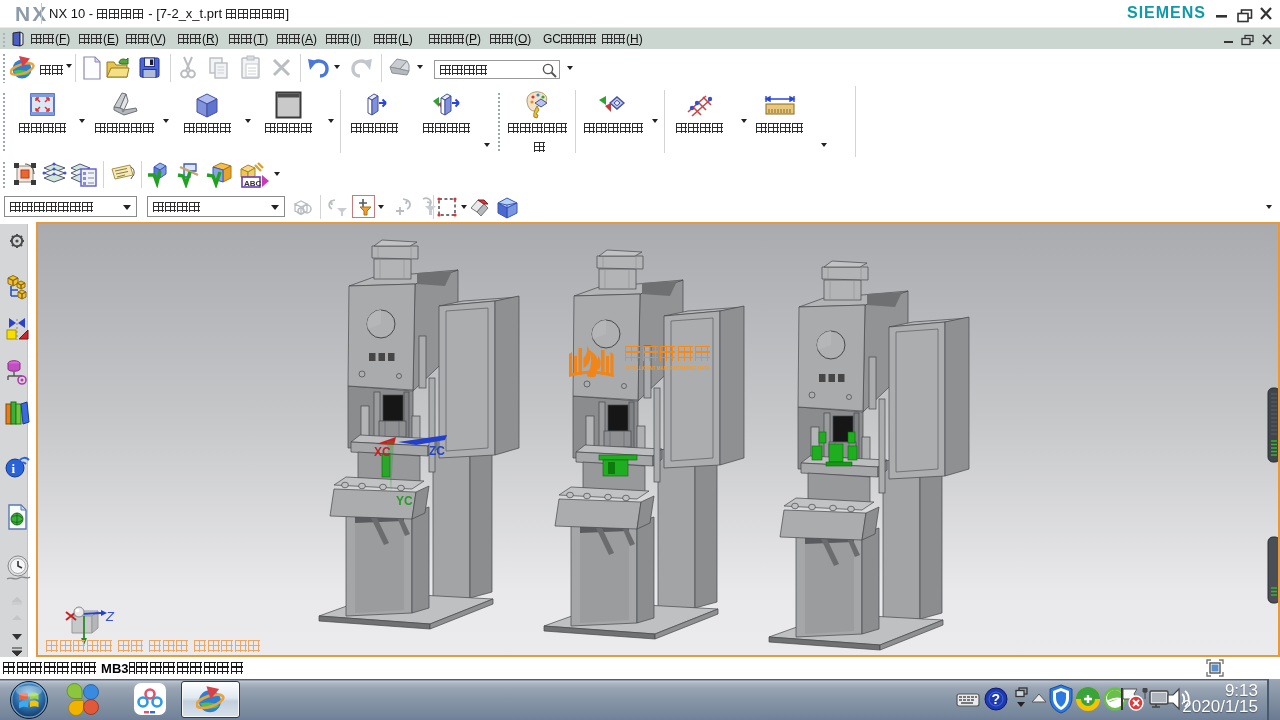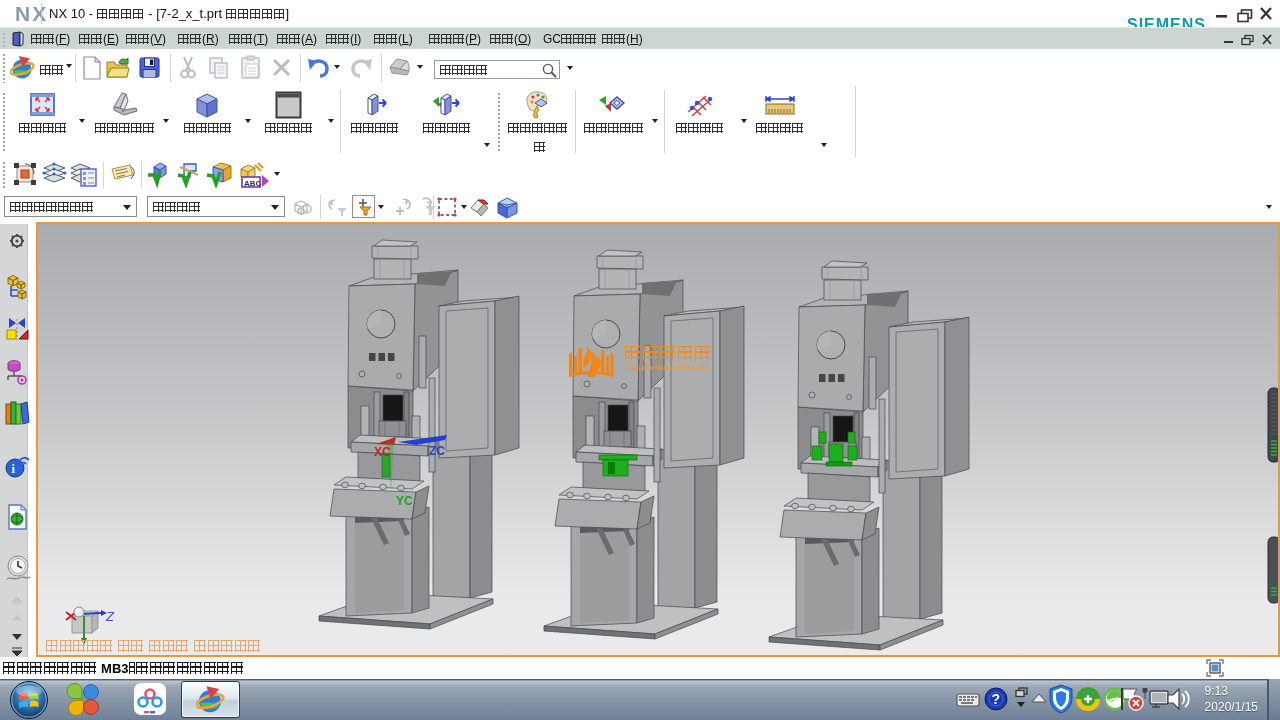--- a/index.html
+++ b/index.html
@@ -7,21 +7,21 @@
 .abs{position:absolute}
 
 b.g,.cj b{display:inline-block;width:10.5px;height:10.5px;margin:0 1.5px 0 0;vertical-align:-1px;
 background:repeating-linear-gradient(to bottom,#2e2e2e 0 1px,transparent 1px 4.1px),
 repeating-linear-gradient(to right,#2e2e2e 0 1px,transparent 1px 4.6px);}
 
 #title{left:0;top:0;width:1280px;height:27px;background:#fff}
 #title .nx{left:15px;top:2px;font-size:21px;font-weight:bold;color:#8c9ba9;letter-spacing:2px}
 #title .sep{left:41px;top:3px;width:1px;height:21px;background:#c8c8c8}
 #title .txt{left:49px;top:6px;font-size:13px;color:#111}
-#title .siemens{left:1127px;top:16px;font-size:16px;font-weight:bold;color:#0e9aa8;letter-spacing:1px}
+#title .siemens{left:1127px;top:4px;font-size:16px;font-weight:bold;color:#0e9aa8;letter-spacing:1px}
 
 #menu{left:0;top:27px;width:1280px;height:22px;background:#ccd6d1;border-top:1px solid #e7ece9;font-size:12px;color:#111}
 #menu .it{position:absolute;top:4px;white-space:nowrap}
 
 #tb1{left:0;top:49px;width:1280px;height:37px;background:#fff}
 #tb2{left:0;top:86px;width:1280px;height:71px;background:#fff}
 #tb3{left:0;top:157px;width:1028px;height:35px;background:#fff}
 #tb4{left:0;top:192px;width:1280px;height:30px;background:#fff}
 .handle{position:absolute;width:4px;background-image:radial-gradient(circle,#9aa 1px,transparent 1.2px);background-size:4px 4px}
 .vsep{position:absolute;width:1px;background:#d4d4d4}
@@ -46,21 +46,21 @@
 repeating-linear-gradient(to right,#f28a1e 0 1.4px,transparent 1.4px 5.8px)}
 #wm .sub{font-size:4.5px;color:#f29a30;letter-spacing:0;font-weight:bold}
 
 #status{left:0;top:657px;width:1280px;height:30px;background:#fff}
 #status .cj{position:absolute;left:3px;top:4px;font-size:13px;font-weight:bold;color:#000}
 #status b{width:12px;height:12px;margin-right:1.5px;background:
 repeating-linear-gradient(to bottom,#1a1a1a 0 1.4px,transparent 1.4px 4.3px),
 repeating-linear-gradient(to right,#1a1a1a 0 1.4px,transparent 1.4px 4.8px)}
 
 #task{left:0;top:679px;width:1280px;height:41px;background:linear-gradient(to bottom,#46536a 0,#5a6880 1px,#c2cbd4 2px,#adb8c4 4px,#99a5b3 9px,#8897a8 20px,#7b8b9e 32px,#70809a 41px)}
-#task .clock{position:absolute;right:22px;top:4px;color:#fff;font-size:12px;text-align:left;line-height:16px;text-shadow:0 1px 1px rgba(0,0,0,.4)}
+#task .clock{position:absolute;right:22px;top:4px;color:#fff;font-size:17px;text-align:right;line-height:16px;text-shadow:0 1px 1px rgba(0,0,0,.4)}
 #showdesk{position:absolute;right:0;top:0;width:13px;height:41px;background:linear-gradient(to bottom,#9aa6b4,#6a7a90);border-left:2px solid #4a5a6e}
 </style></head>
 <body>
 <div class="abs" id="title">
   <span class="abs nx">NX</span>
   <span class="abs sep"></span>
   <span class="abs txt cj">NX 10 - <b></b><b></b><b></b><b></b> - [7-2_x_t.prt <b></b><b></b><b></b><b></b><b></b>]</span>
   <span class="abs siemens">SIEMENS</span>
   <svg class="abs" style="left:1210px;top:0;width:70px;height:27px" viewBox="0 0 70 27">
     <rect x="6" y="15" width="11" height="2.6" fill="#333"></rect>

